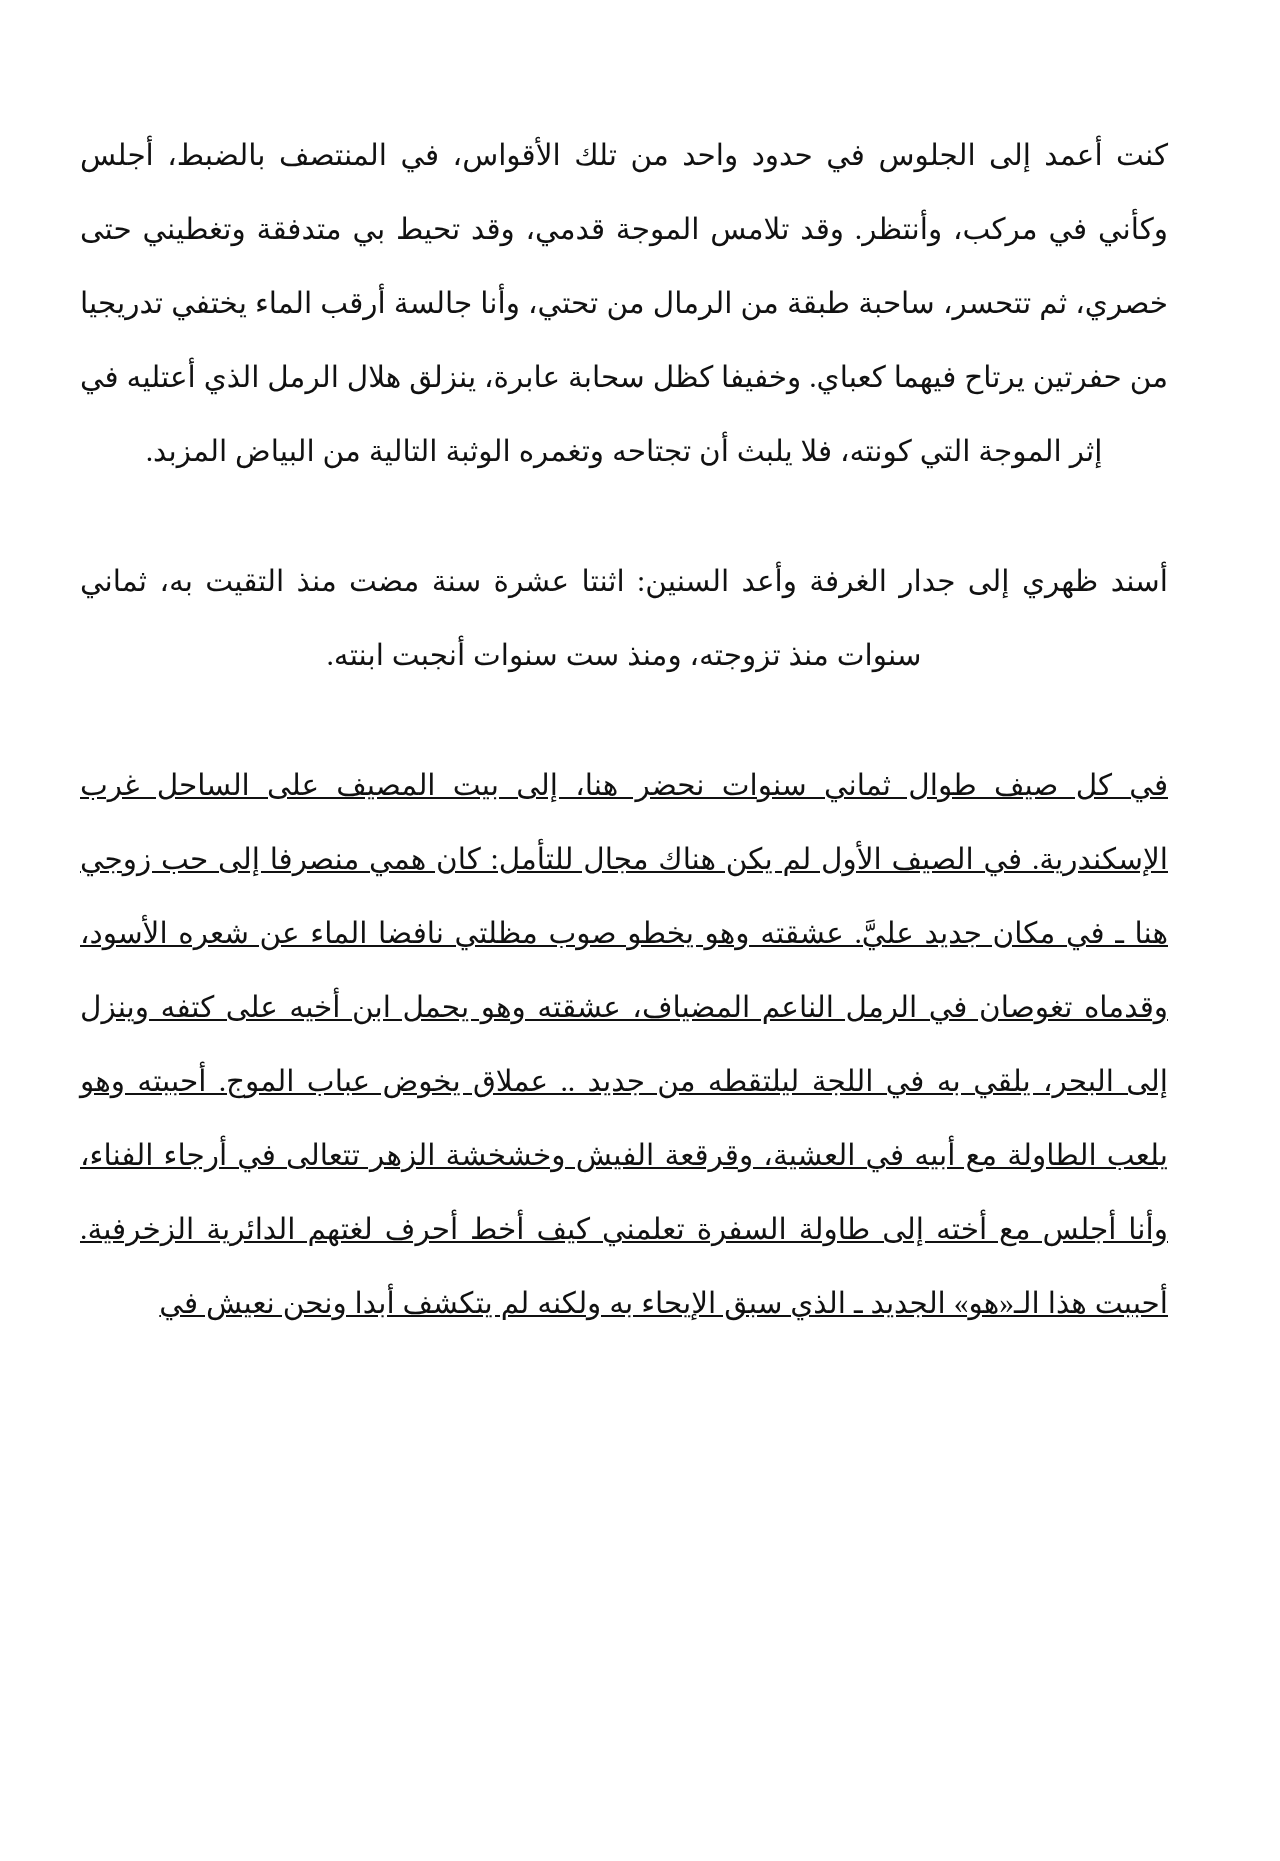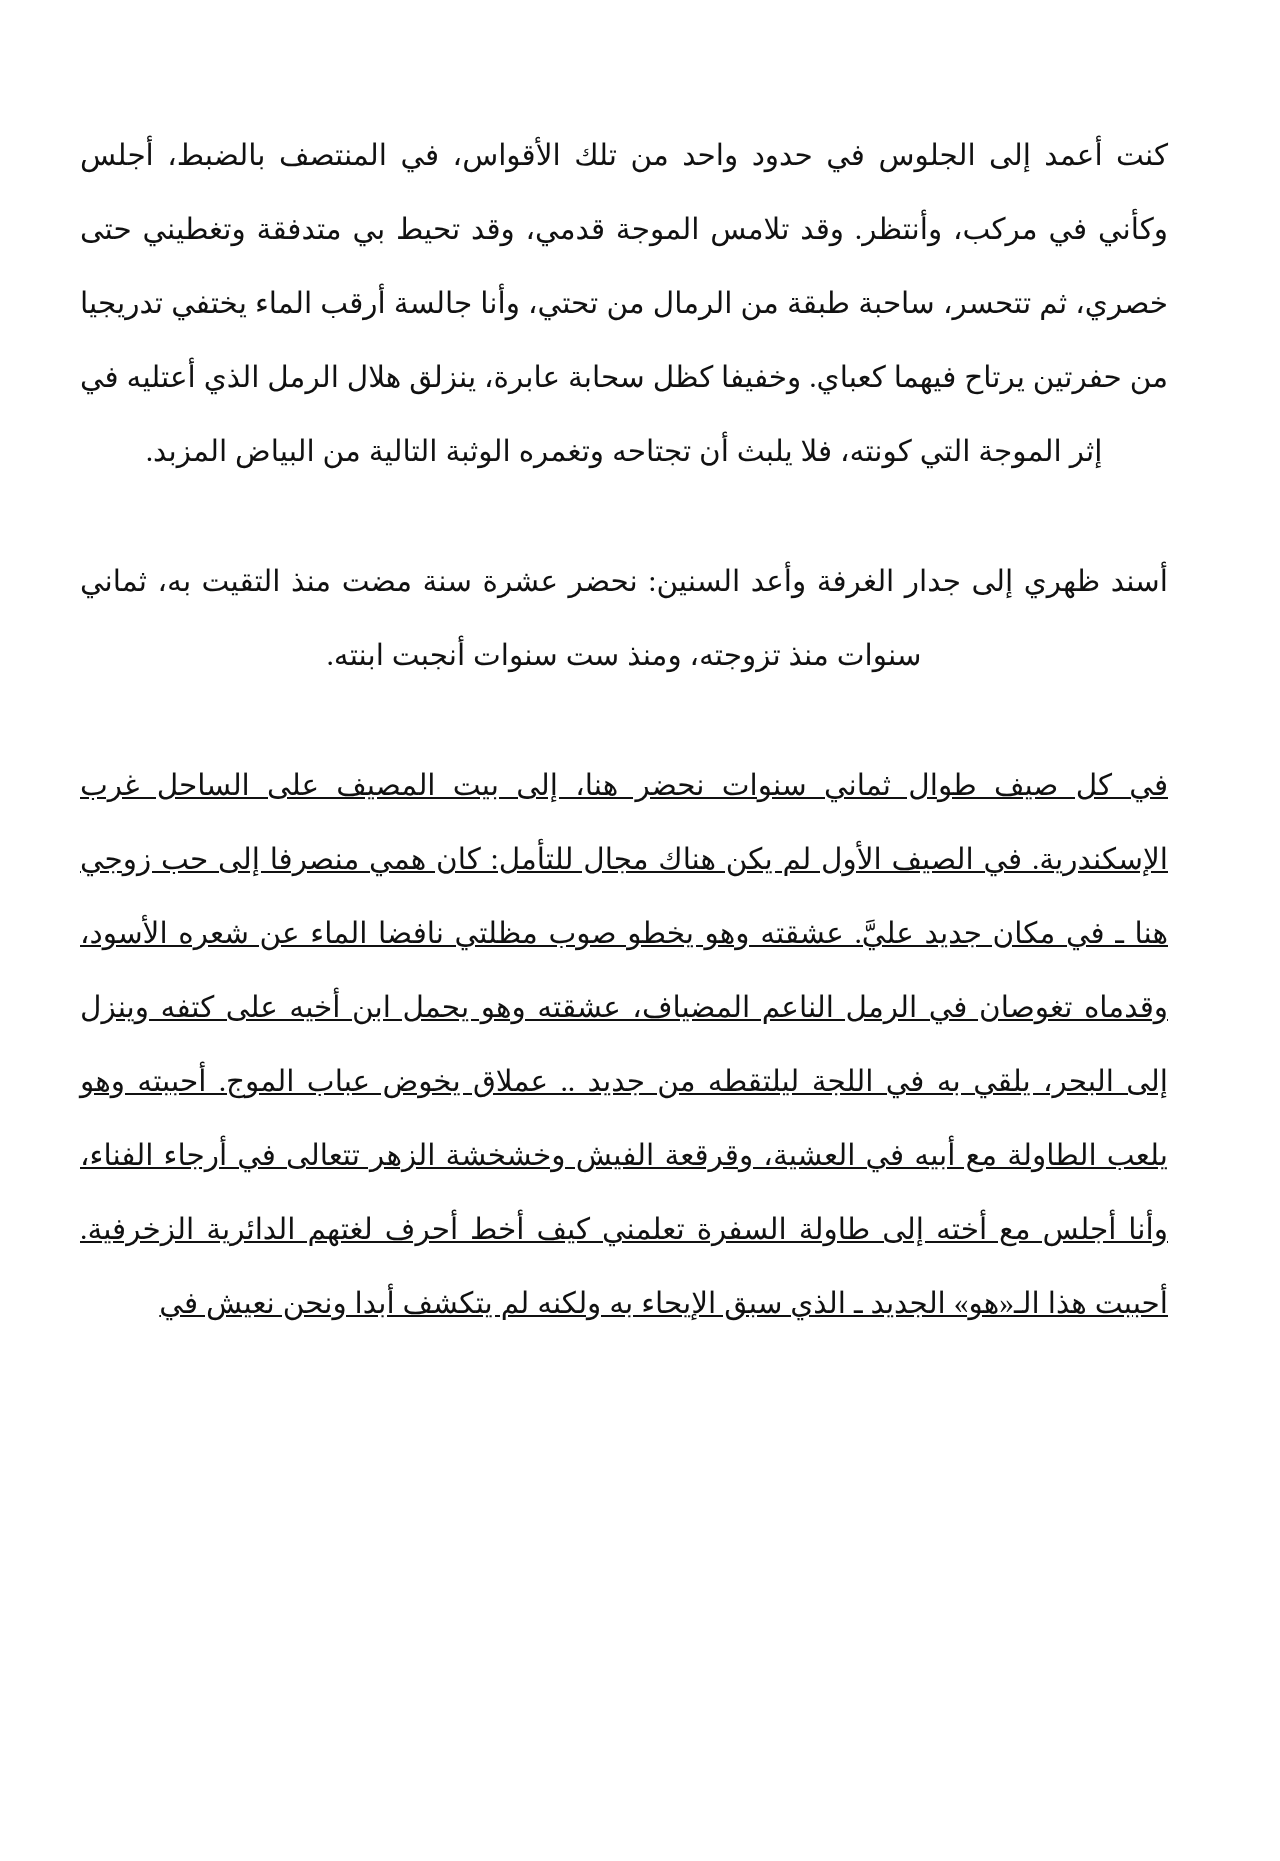--- a/index.html
+++ b/index.html
@@ -63,19 +63,19 @@
   }
 </style>
 </head>
 <body>
 
 <div class="page">
   <div class="doc-body">
 
     <p class="para center-last">كنت أعمد إلى الجلوس في حدود واحد من تلك الأقواس، في المنتصف بالضبط، أجلس وكأني في مركب، وأنتظر. وقد تلامس الموجة قدمي، وقد تحيط بي متدفقة وتغطيني حتى خصري، ثم تتحسر، ساحبة طبقة من الرمال من تحتي، وأنا جالسة أرقب الماء يختفي تدريجيا من حفرتين يرتاح فيهما كعباي. وخفيفا كظل سحابة عابرة، ينزلق هلال الرمل الذي أعتليه في إثر الموجة التي كونته، فلا يلبث أن تجتاحه وتغمره الوثبة التالية من البياض المزبد.</p>
 
-    <p class="para center-last">أسند ظهري إلى جدار الغرفة وأعد السنين: نحضر عشرة سنة مضت منذ التقيت به، ثماني سنوات منذ تزوجته، ومنذ ست سنوات أنجبت ابنته.</p>
+    <p class="para center-last">أسند ظهري إلى جدار الغرفة وأعد السنين: اثنتا عشرة سنة مضت منذ التقيت به، ثماني سنوات منذ تزوجته، ومنذ ست سنوات أنجبت ابنته.</p>
 
     <p class="para right-last">في كل صيف طوال ثماني سنوات نحضر هنا، إلى بيت المصيف على الساحل غرب الإسكندرية. في الصيف الأول لم يكن هناك مجال للتأمل: كان همي منصرفا إلى حب زوجي هنا ـ في مكان جديد عليَّ. عشقته وهو يخطو صوب مظلتي نافضا الماء عن شعره الأسود، وقدماه تغوصان في الرمل الناعم المضياف، عشقته وهو يحمل ابن أخيه على كتفه وينزل إلى البحر، يلقي به في اللجة ليلتقطه من جديد .. عملاق يخوض عباب الموج. أحببته وهو يلعب الطاولة مع أبيه في العشية، وقرقعة الفيش وخشخشة الزهر تتعالى في أرجاء الفناء، وأنا أجلس مع أخته إلى طاولة السفرة تعلمني كيف أخط أحرف لغتهم الدائرية الزخرفية. أحببت هذا الـ«هو» الجديد ـ الذي سبق الإيحاء به ولكنه لم يتكشف أبدا ونحن نعيش في</p>
 
     <div class="spacer-bottom"></div>
   </div>
 </div>
 
 </body></html>

